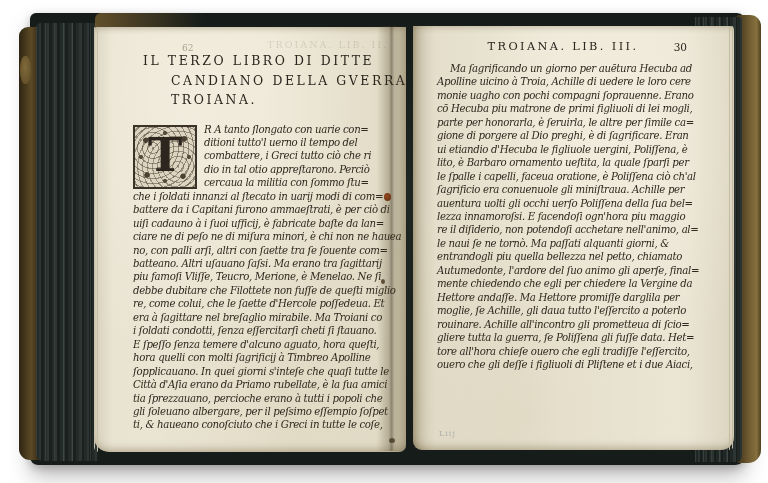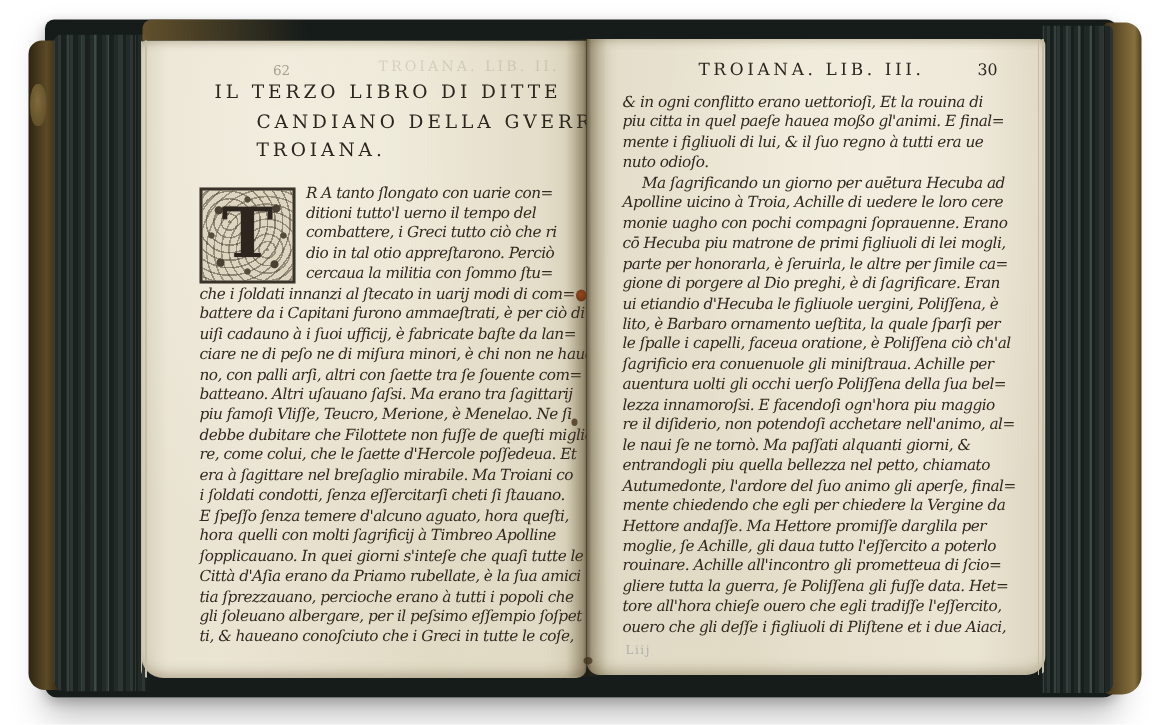--- a/index.html
+++ b/index.html
@@ -52,34 +52,34 @@
       repeating-linear-gradient(90deg,
         #202826 0 3px,#2b3432 3px 5px,#181e1c 5px 7px);
   }
   .top-leather{
     position:absolute;left:95px;top:13px;width:110px;height:14px;
     background:linear-gradient(90deg,rgba(112,89,46,.85),rgba(112,89,46,0));
     border-radius:6px 0 0 0;
   }
 
   
-  .page{position:absolute;overflow:visible;}
+  .page{position:absolute;overflow:visible;padding-left:15px;}
   .page-left{
     left:94px;top:27px;width:297px;height:425px;
     border-radius:3px 0 7px 15px;
     background:
       radial-gradient(ellipse at 30% 15%, rgba(255,252,240,.35), rgba(0,0,0,0) 55%),
       radial-gradient(ellipse at 60% 90%, rgba(180,165,125,.18), rgba(0,0,0,0) 50%),
       linear-gradient(90deg,#d6cfba 0%,#e9e3d2 6%,#ece7d6 55%,#e4ddc9 90%,#d3cbb2 100%);
     box-shadow:inset 0 -7px 9px -5px rgba(110,95,60,.4),
                inset -9px 0 12px -7px rgba(95,82,50,.55),
                inset 0 5px 6px -4px rgba(110,95,60,.35);
   }
   .page-right{
-    left:391px;top:26px;width:306px;height:424px;
+    left:413px;top:26px;width:306px;height:424px;
     border-radius:0 4px 13px 9px;
     background:
       radial-gradient(ellipse at 65% 20%, rgba(255,252,240,.35), rgba(0,0,0,0) 55%),
       radial-gradient(ellipse at 35% 92%, rgba(180,165,125,.16), rgba(0,0,0,0) 50%),
       linear-gradient(90deg,#cdc5ac 0%,#e4decb 7%,#ece7d6 45%,#eae4d3 85%,#dcd5c0 100%);
     box-shadow:inset 0 -7px 9px -5px rgba(110,95,60,.4),
                inset 9px 0 12px -7px rgba(95,82,50,.5),
                inset 0 5px 6px -4px rgba(110,95,60,.3);
   }
   .page-left::before{ 
@@ -233,26 +233,20 @@
     </div>
   </div>
 
   <div class="page page-right">
     <div class="textcol right-text ink">
       <div class="running-header">
         <span>TROIANA. LIB. III.</span>
         <span class="folio-number">30</span>
       </div>
       <div class="bodytext">
-        <div id="right-para1">
-            <div class="tline">&amp; in ogni conflitto erano uettorioſi, Et la rouina di</div>
-            <div class="tline">piu citta in quel paeſe hauea moßo gl'animi. E final=</div>
-            <div class="tline">mente i figliuoli di lui, &amp; il ſuo regno à tutti era ue</div>
-            <div class="tline">nuto odioſo.</div>
-          </div>
         <div id="right-para2">
             <div class="tline">Ma ſagrificando un giorno per auētura Hecuba ad</div>
             <div class="tline">Apolline uicino à Troia, Achille di uedere le loro cere</div>
             <div class="tline">monie uagho con pochi compagni ſoprauenne. Erano</div>
             <div class="tline">cō Hecuba piu matrone de primi figliuoli di lei mogli,</div>
             <div class="tline">parte per honorarla, è ſeruirla, le altre per ſimile ca=</div>
             <div class="tline">gione di porgere al Dio preghi, è di ſagrificare. Eran</div>
             <div class="tline">ui etiandio d'Hecuba le figliuole uergini, Poliſſena, è</div>
             <div class="tline">lito, è Barbaro ornamento ueſtita, la quale ſparſi per</div>
             <div class="tline">le ſpalle i capelli, faceua oratione, è Poliſſena ciò ch'al</div>

